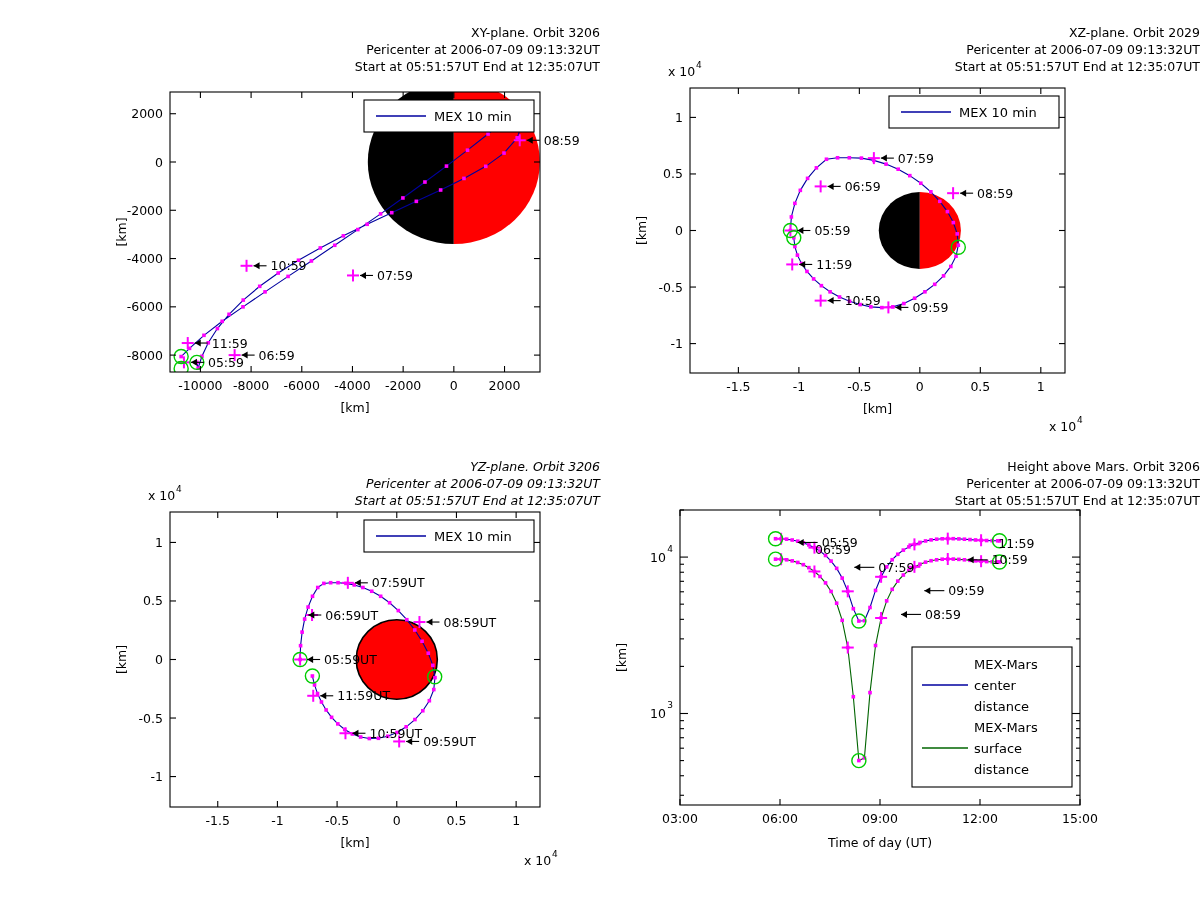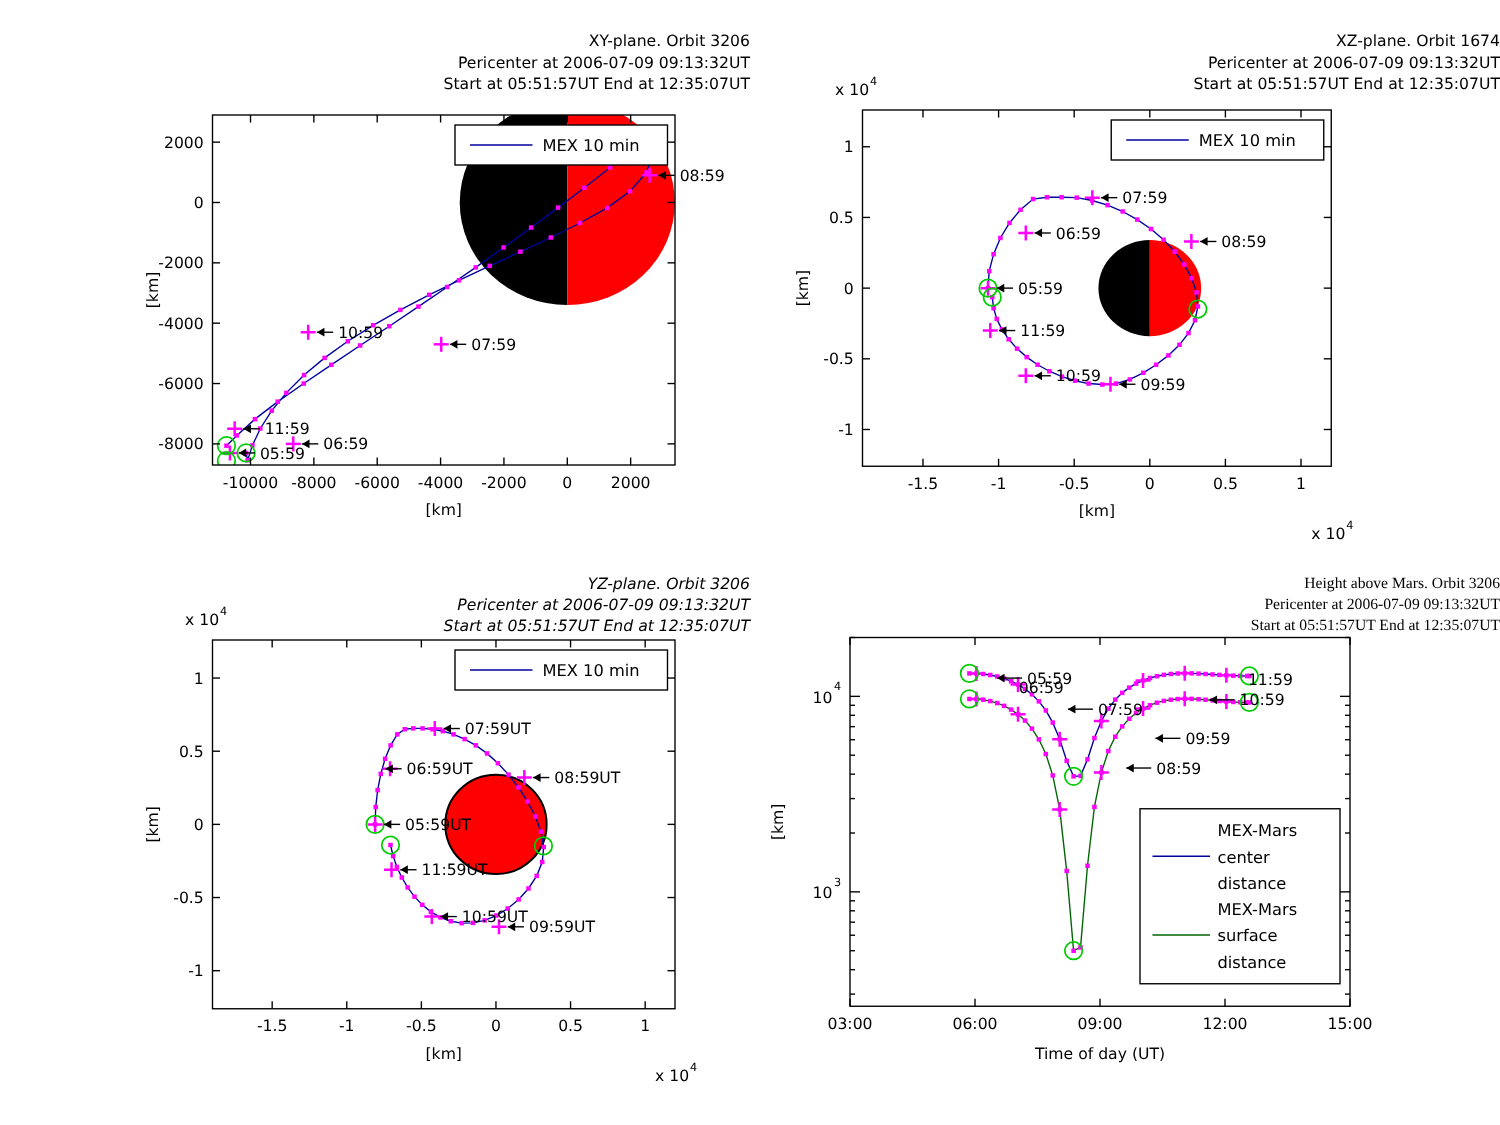--- a/index.html
+++ b/index.html
@@ -170,21 +170,21 @@
         <g>
           <rect x="364" y="100" width="170" height="32" class="lbox"></rect>
           <line x1="376" y1="116" x2="426" y2="116" stroke="#00009f" stroke-width="1.3"></line>
           <text x="434" y="121" class="lg" text-anchor="start">MEX 10 min</text>
         </g>
       </svg>
   </div>
 
   <div class="panel" id="p1" style="left:600px;top:0px;width:600px;height:450px;">
     <div class="ttl" style="top:24px;">
-      <div>XZ-plane.  Orbit 1674</div>
+      <div>XZ-plane.  Orbit 2029</div>
       <div>Pericenter at 2006-07-09 09:13:32UT</div>
       <div>Start at 05:51:57UT End at 12:35:07UT</div>
     </div>
     <svg id="svg1" width="600" height="450">
         <g>
           <g clip-path="url(#clip1)">
             <path d="M 319.8387096774194 192.09285714285716 A 41.080645161290306 38.407142857142844 0 0 0 319.8387096774194 268.90714285714284 Z" fill="#000000"></path>
             <path d="M 319.8387096774194 192.09285714285716 A 41.080645161290306 38.407142857142844 0 0 1 319.8387096774194 268.90714285714284 Z" fill="#ff0000"></path>
           </g>
           <g clip-path="url(#clip1)">
@@ -474,21 +474,21 @@
         <text x="552" y="407" class="sup" text-anchor="start">4</text>
         <g>
           <rect x="364" y="70" width="170" height="32" class="lbox"></rect>
           <line x1="376" y1="86" x2="426" y2="86" stroke="#00009f" stroke-width="1.3"></line>
           <text x="434" y="91" class="lg" text-anchor="start">MEX 10 min</text>
         </g>
       </svg>
   </div>
 
   <div class="panel" id="p3" style="left:600px;top:450px;width:600px;height:450px;">
-    <div class="ttl" style="top:8px;font-family:Liberation Serif, serif;">
+    <div class="ttl" style="top:8px;">
       <div>Height above Mars.  Orbit 3206</div>
       <div>Pericenter at 2006-07-09 09:13:32UT</div>
       <div>Start at 05:51:57UT End at 12:35:07UT</div>
     </div>
     <svg id="svg3" width="600" height="450">
         <clipPath id="clip3">
           <rect x="80" y="60" width="400" height="295"></rect>
         </clipPath>
         <g clip-path="url(#clip3)">
           <path d="M175.53 88.74 L181.10 88.79 L186.67 89.21 L192.20 90.00 L197.77 91.17 L203.33 92.80 L208.87 94.93 L214.43 97.65 L220.00 101.11 L225.53 105.47 L231.10 111.07 L236.67 118.36 L242.20 128.09 L247.77 141.33 L253.33 158.66 L258.87 171.05 L264.43 170.70 L270.00 157.51 L275.53 140.44 L281.10 126.81 L286.67 116.94 L292.20 109.72 L297.77 104.29 L303.33 100.12 L308.87 96.89 L314.43 94.36 L320.00 92.42 L325.53 90.96 L331.10 89.89 L336.67 89.21 L342.20 88.79 L347.77 88.64 L353.33 88.69 L358.87 88.90 L364.43 89.21 L370.00 89.58 L375.53 89.95 L381.10 90.26 L386.67 90.53 L392.20 90.69 L397.77 90.79 L399.50 90.79 " fill="none" stroke="#00009f" stroke-width="1.1"></path>

